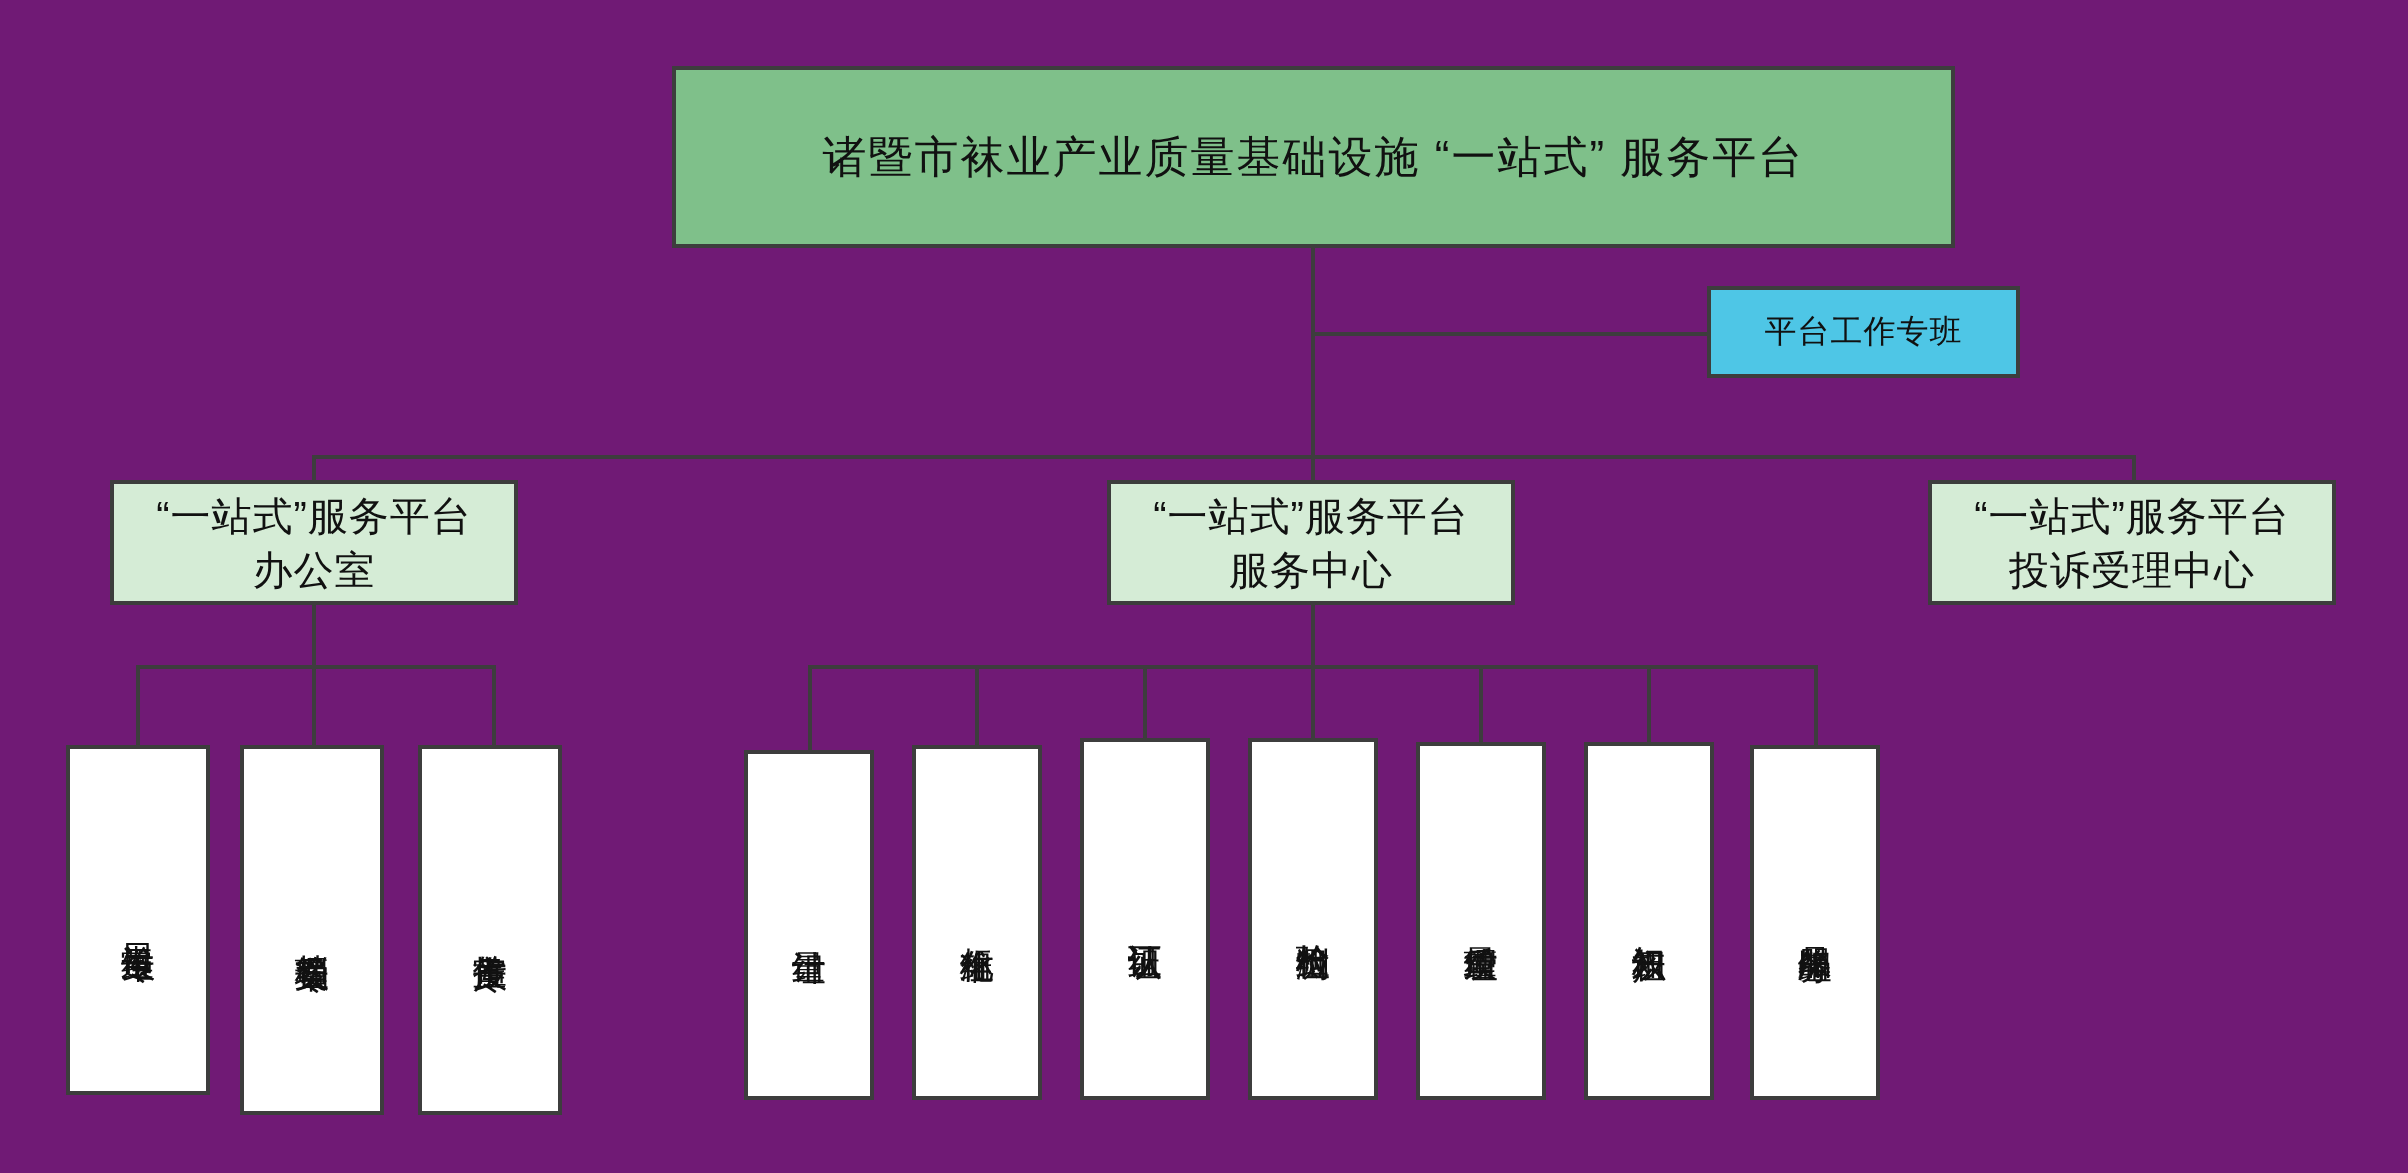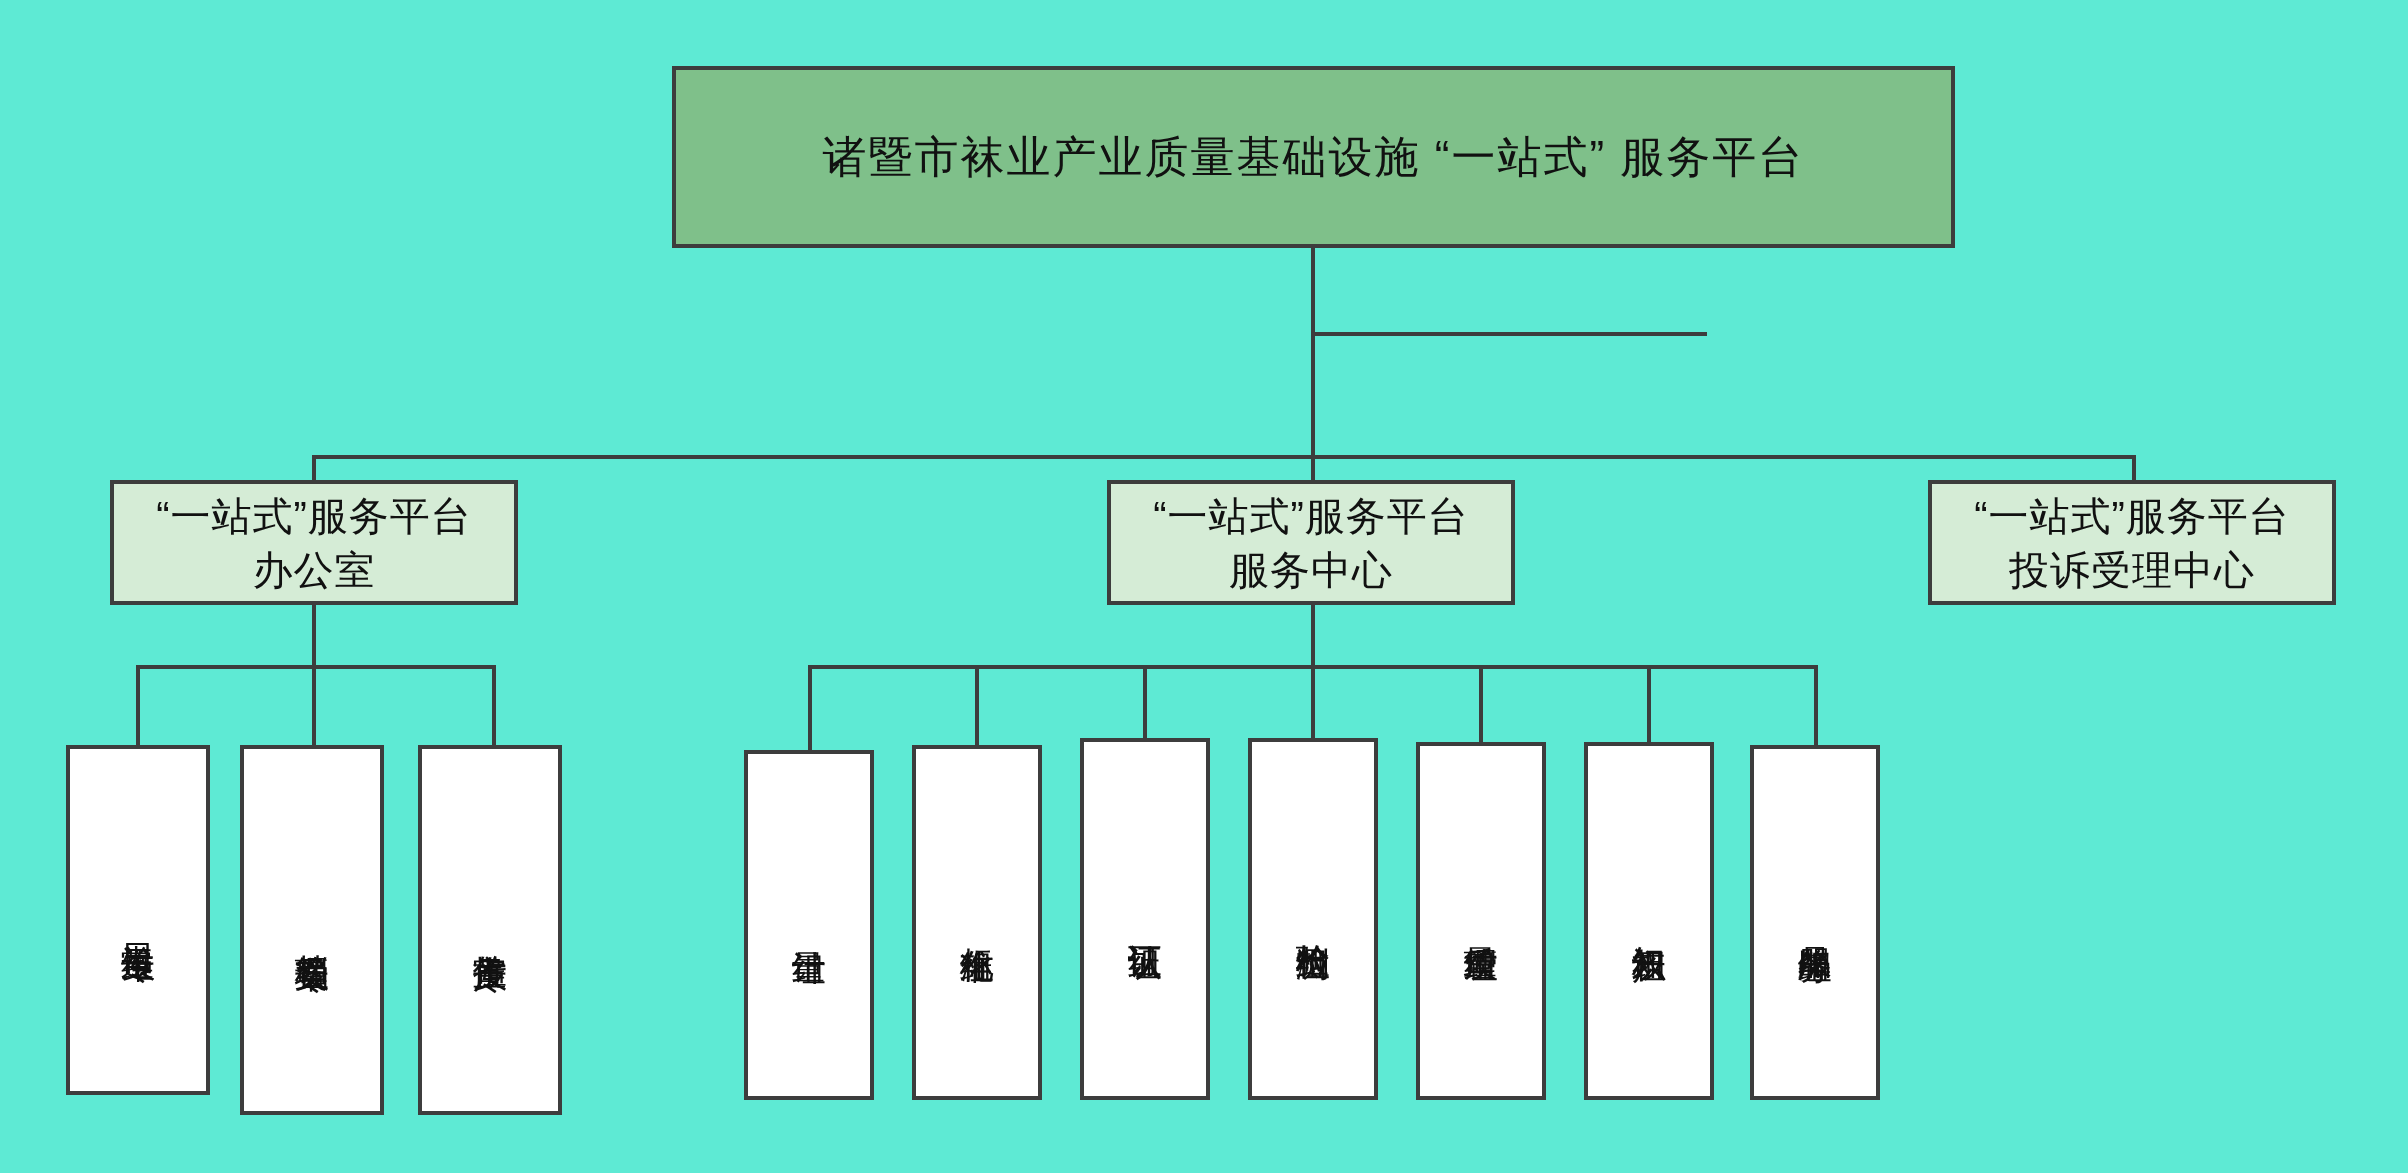--- a/index.html
+++ b/index.html
@@ -7,21 +7,21 @@
     padding: 0;
     background: #ffffff;
   }
   body {
     font-family: "Liberation Sans", sans-serif;
   }
   #canvas {
     position: relative;
     width: 2408px;
     height: 1173px;
-    background: #5eead4;
+    background: #701a75;
     overflow: hidden;
   }
   .node {
     position: absolute;
     box-sizing: border-box;
     border: 4px solid #3d3d3d;
     display: flex;
     align-items: center;
     justify-content: center;
     text-align: center;
@@ -66,20 +66,21 @@
 <body>
 
 <div id="canvas">
 
   <div class="node root" style="left:672px; top:66px; width:1283px; height:182px;">诸暨市袜业产业质量基础设施 “一站式” 服务平台</div>
 
   <div class="conn vline" style="left:1311px; top:248px; width:4px; height:210px;"></div>
 
   <div class="conn hline" style="left:1311px; top:332px; width:396px; height:4px;"></div>
 
+  <div class="node workteam" style="left:1707px; top:286px; width:313px; height:92px;">平台工作专班</div>
 
   <div class="conn hline" style="left:312px; top:455px; width:1824px; height:4px;"></div>
 
   <div class="conn vline" style="left:312px; top:455px; width:4px; height:25px;"></div>
   <div class="conn vline" style="left:1311px; top:455px; width:4px; height:25px;"></div>
   <div class="conn vline" style="left:2132px; top:455px; width:4px; height:25px;"></div>
 
   <div class="node dept" style="left:110px; top:480px; width:408px; height:125px;">“一站式”服务平台
 办公室</div>
 

